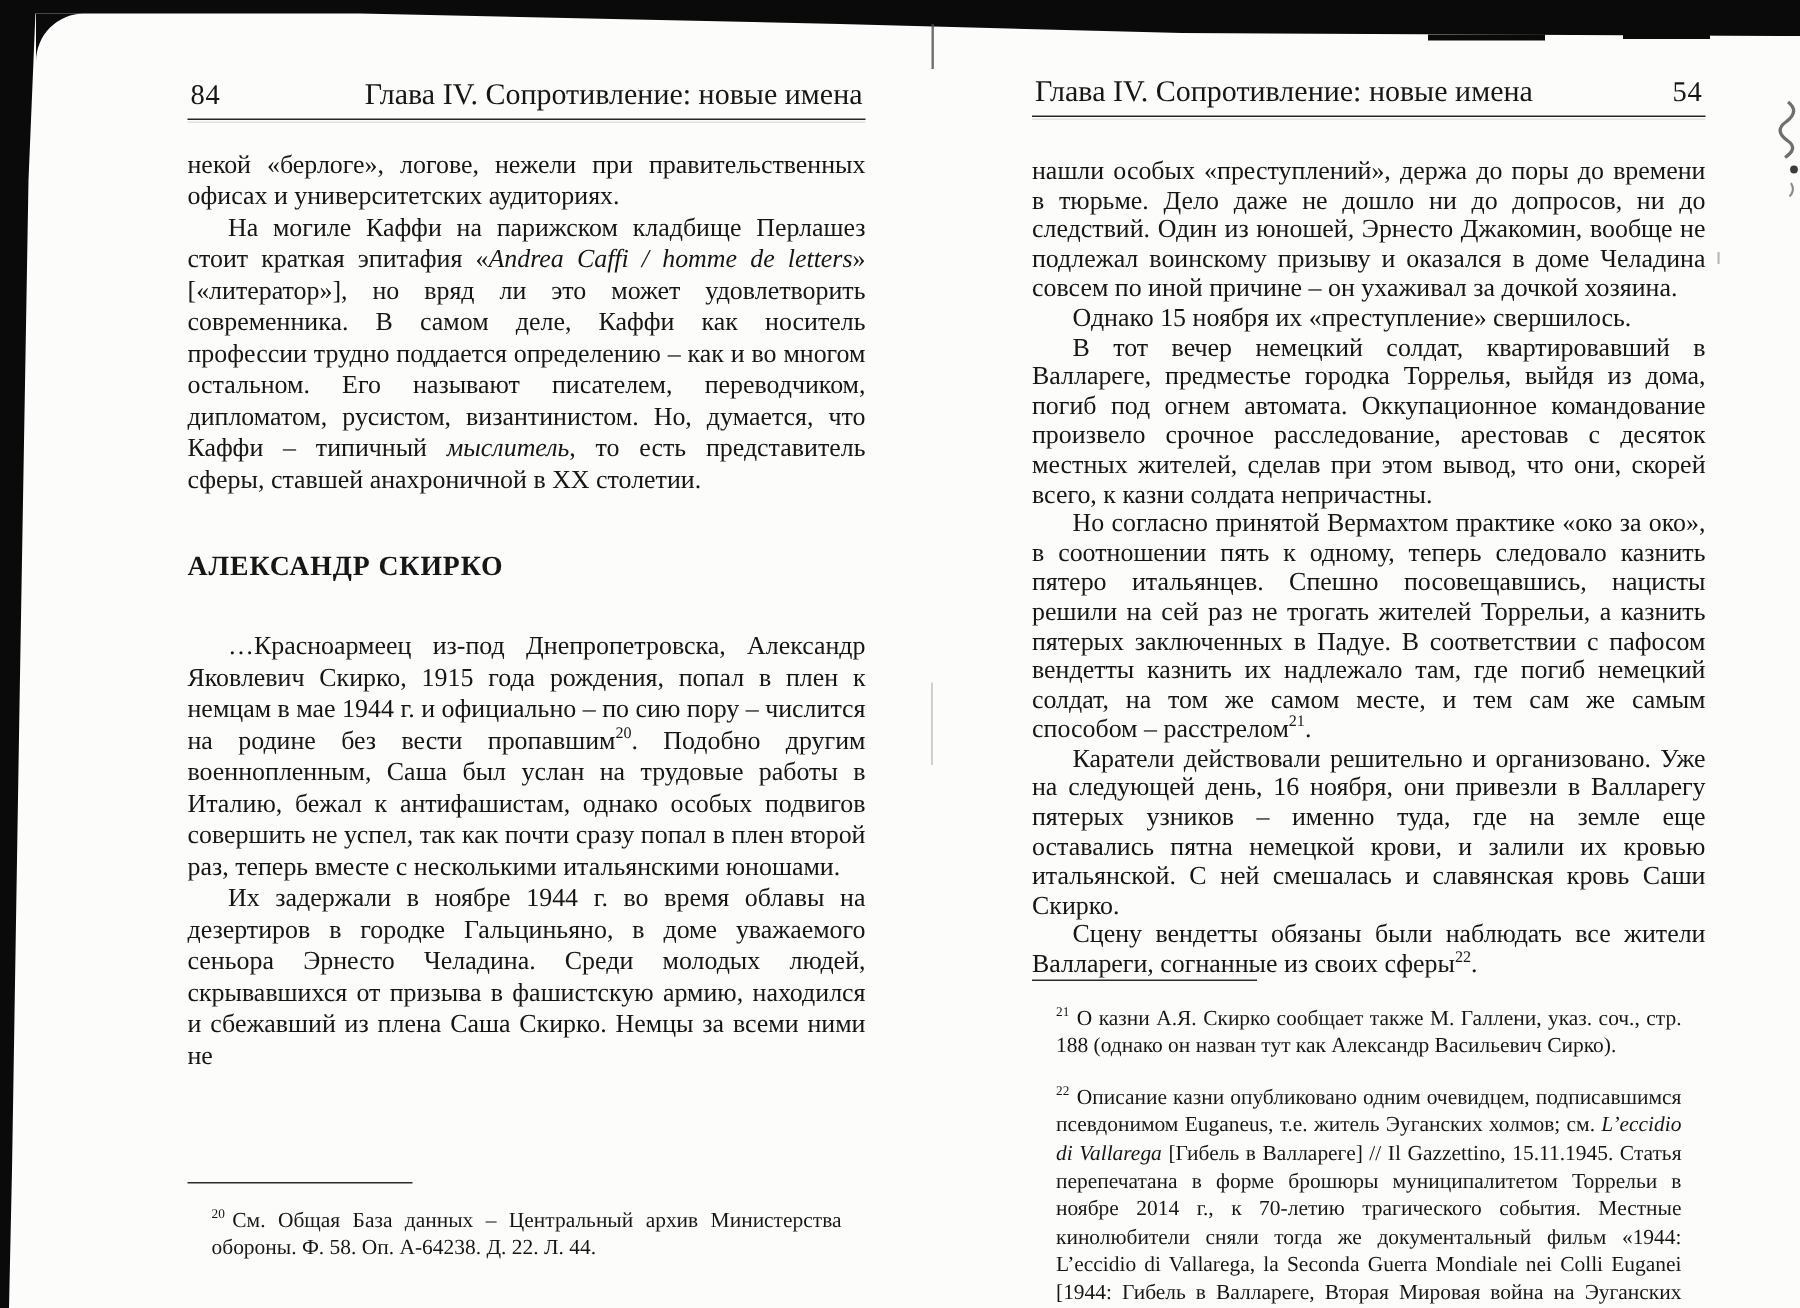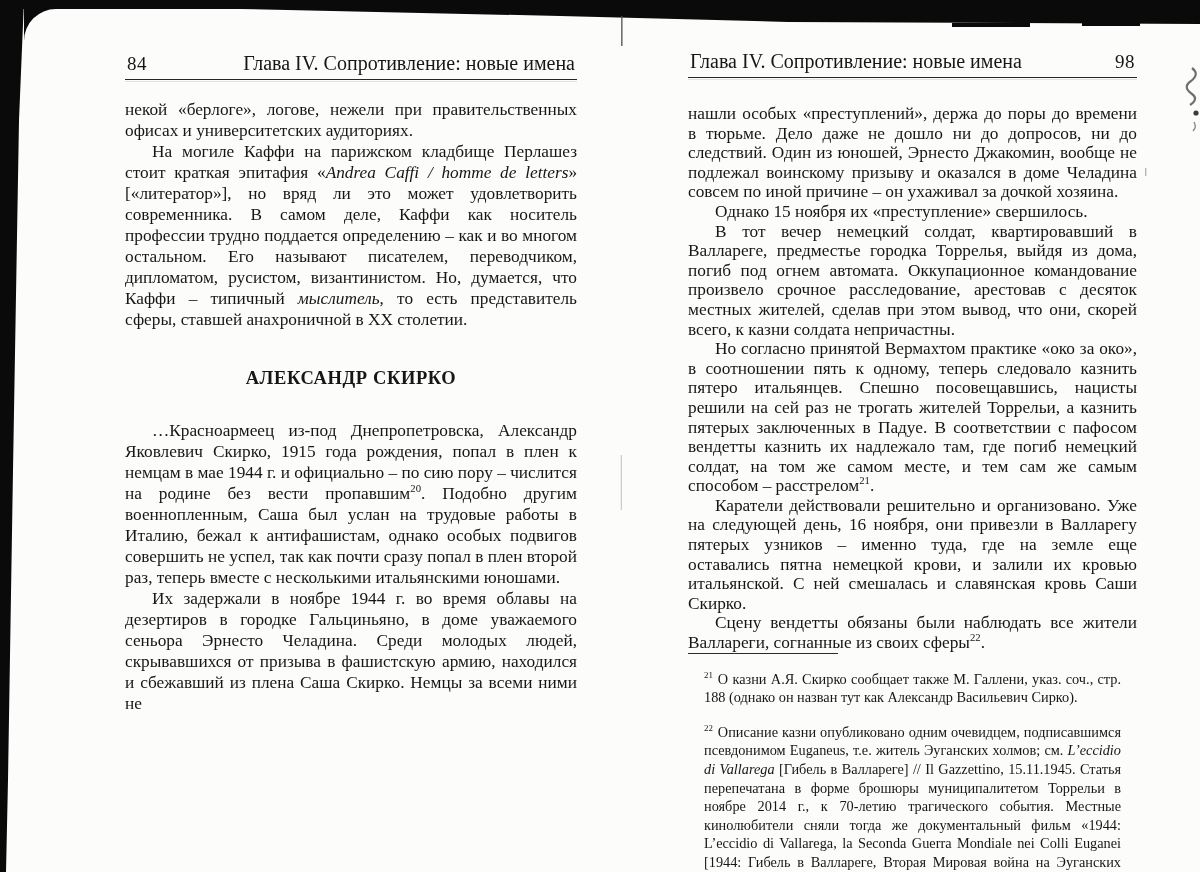--- a/index.html
+++ b/index.html
@@ -10,21 +10,21 @@
   .page-left{left:125px;top:52px;width:452px;height:806px;}
   .page-right{left:688px;top:50px;width:449px;height:808px;}
   .pg-header{display:flex;justify-content:space-between;align-items:baseline;padding:0 2px 4px 2px;}
   .pg-num{font-size:19px;letter-spacing:0.5px;}
   .run-title{font-size:20px;}
   .head-rule{border-bottom:1.7px solid #262626;box-shadow:0 2px 0 rgba(40,40,40,0.12);}
   .body-text{margin-top:19px;text-align:justify;font-size:17.3px;line-height:21px;}
   .page-right .body-text{line-height:19.6px;margin-top:26px;}
   .p{margin:0;padding:0;}
   .ind{text-indent:27px;}
-  .section-heading{text-align:center;font-size:18.5px;font-weight:bold;letter-spacing:0.6px;
+  .section-heading{text-align:left;font-size:18.5px;font-weight:bold;letter-spacing:0.6px;
                    margin:38px 0 31px 0;}
   .footnotes{margin-top:auto;font-size:14.3px;line-height:18.6px;text-align:justify;}
   .fn-rule{width:150px;border-top:1.4px solid #2b2b2b;margin-bottom:6px;}
   .fn{margin:16px;padding:0;}
   sup{font-size:0.62em;line-height:0;}
   .fn sup{margin-right:5px;}
 </style>
 </head>
 <body>
 
@@ -53,26 +53,32 @@
     <div class="head-rule"></div>
 
     <div class="body-text">
       <p class="p"><span>некой «берлоге», логове, нежели при правительственных офисах и университетских аудиториях.</span></p>
       <p class="p ind"><span>На могиле Каффи на парижском кладбище Перлашез стоит краткая эпитафия «</span><span style="font-style: italic;">Andrea Caffi / homme de letters</span><span>» [«литератор»], но вряд ли это может удовлетворить современника. В самом деле, Каффи как носитель профессии трудно поддается определению – как и во многом остальном. Его называют писателем, переводчиком, дипломатом, русистом, византинистом. Но, думается, что Каффи – типичный </span><span style="font-style: italic;">мыслитель</span><span>, то есть представитель сферы, ставшей анахроничной в ХХ столетии.</span></p>
       <h2 class="section-heading">АЛЕКСАНДР СКИРКО</h2>
       <p class="p ind"><span>…Красноармеец из-под Днепропетровска, Александр Яковлевич Скирко, 1915 года рождения, попал в плен к немцам в мае 1944 г. и официально – по сию пору – числится на родине без вести пропавшим</span><sup>20</sup><span>. Подобно другим военнопленным, Саша был услан на трудовые работы в Италию, бежал к антифашистам, однако особых подвигов совершить не успел, так как почти сразу попал в плен второй раз, теперь вместе с несколькими итальянскими юношами.</span></p>
       <p class="p ind"><span>Их задержали в ноябре 1944 г. во время облавы на дезертиров в городке Гальциньяно, в доме уважаемого сеньора Эрнесто Челадина. Среди молодых людей, скрывавшихся от призыва в фашистскую армию, находился и сбежавший из плена Саша Скирко. Немцы за всеми ними не</span></p>
     </div>
 
+    <div class="footnotes">
+      <div class="fn-rule"></div>
+      <p class="fn">
+        <sup>20</sup><span><span>См. Общая База данных – Центральный архив Министерства обороны. Ф. 58. Оп. А-64238. Д. 22. Л. 44.</span></span>
+      </p>
+    </div>
   </div>
 
   <div class="page page-right">
     <div class="pg-header">
       <span class="run-title">Глава IV. Сопротивление: новые имена</span>
-      <span class="pg-num">98</span>
+      <span class="pg-num">54</span>
     </div>
     <div class="head-rule"></div>
 
     <div class="body-text">
       <p class="p"><span>нашли особых «преступлений», держа до поры до времени в тюрьме. Дело даже не дошло ни до допросов, ни до следствий. Один из юношей, Эрнесто Джакомин, вообще не подлежал воинскому призыву и оказался в доме Челадина совсем по иной причине – он ухаживал за дочкой хозяина.</span></p>
       <p class="p ind"><span>Однако 15 ноября их «преступление» свершилось.</span></p>
       <p class="p ind"><span>В тот вечер немецкий солдат, квартировавший в Валлареге, предместье городка Торрелья, выйдя из дома, погиб под огнем автомата. Оккупационное командование произвело срочное расследование, арестовав с десяток местных жителей, сделав при этом вывод, что они, скорей всего, к казни солдата непричастны.</span></p>
       <p class="p ind"><span>Но согласно принятой Вермахтом практике «око за око», в соотношении пять к одному, теперь следовало казнить пятеро итальянцев. Спешно посовещавшись, нацисты решили на сей раз не трогать жителей Торрельи, а казнить пятерых заключенных в Падуе. В соответствии с пафосом вендетты казнить их надлежало там, где погиб немецкий солдат, на том же самом месте, и тем сам же самым способом – расстрелом</span><sup>21</sup><span>.</span></p>
       <p class="p ind"><span>Каратели действовали решительно и организовано. Уже на следующей день, 16 ноября, они привезли в Валларегу пятерых узников – именно туда, где на земле еще оставались пятна немецкой крови, и залили их кровью итальянской. С ней смешалась и славянская кровь Саши Скирко.</span></p>
       <p class="p ind"><span>Сцену вендетты обязаны были наблюдать все жители Валлареги, согнанные из своих сферы</span><sup>22</sup><span>.</span></p>

